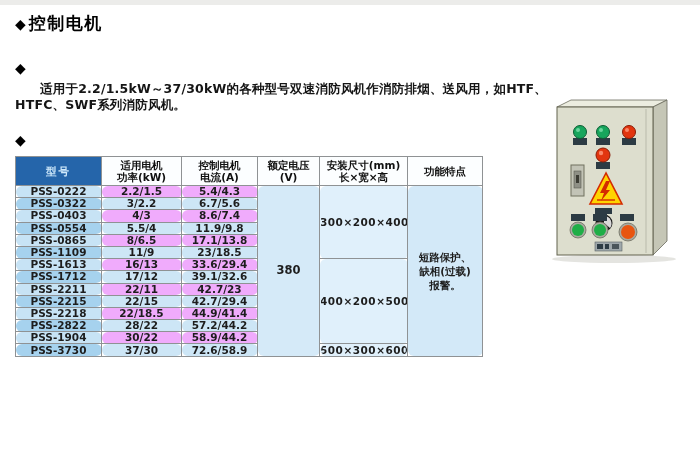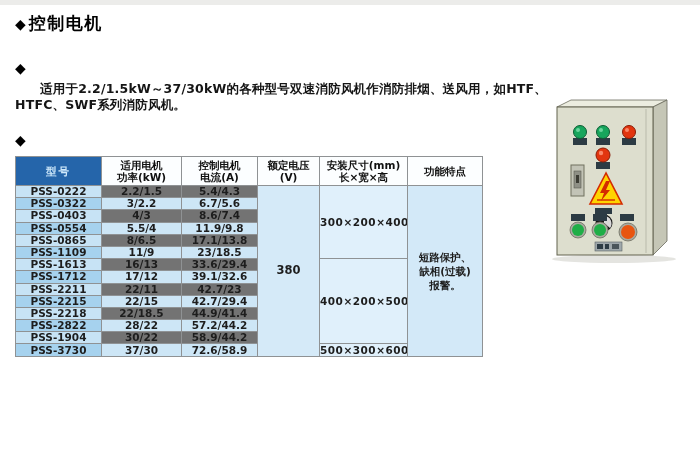--- a/index.html
+++ b/index.html
@@ -17,30 +17,30 @@
   .para{
     width:532px;font-size:12.5px;font-weight:bold;line-height:16px;text-align:justify;
     text-indent:2em;letter-spacing:0.2px;margin:5px 0 0 0;color:#151515;
   }
   
   table.params{border-collapse:collapse;margin-top:8px;table-layout:fixed;width:467px;}
   .params th,.params td{border:1px solid #8f9294;text-align:center;vertical-align:middle;overflow:hidden;}
   .params th{font-size:10.5px;line-height:12.5px;font-weight:bold;background:#fcfeff;color:#101010;padding:1px 0;height:26px;}
   .params th span{display:block;}
   .params th.model-h{background:#2565aa;color:#cfe9fb;letter-spacing:2px;text-align:center;}
-  .params td{height:11.2px;font-size:10.5px;line-height:11px;font-weight:bold;color:#1d1d1d;padding:0;}
+  .params td{height:11.2px;font-size:10.5px;line-height:11px;font-weight:bold;color:#1d1d1d;padding:0;border-radius:6px;}
   .col-model{width:86px;}
   .col-power{width:80px;}
   .col-current{width:76px;}
   .col-volt{width:62px;}
   .col-dim{width:88px;}
   .col-feat{width:75px;}
   tr.r-odd  td.c-model{background:#c7e3f5;}
   tr.r-even td.c-model{background:#a6d2ee;}
-  tr.r-odd  td.c-data{background:#737373;}
+  tr.r-odd  td.c-data{background:#f0abfc;}
   tr.r-even td.c-data{background:#cde6f6;}
   td.c-volt{background:#d5eaf8;font-size:11.5px;}
   td.c-dim{background:#e0f0fb;letter-spacing:0.5px;}
   td.c-feat{background:#d3e9f8;line-height:14px;padding:0 7px;}
   
   .photo{position:absolute;left:540px;top:96px;width:152px;height:174px;}
 </style>
 </head>
 <body>
 

